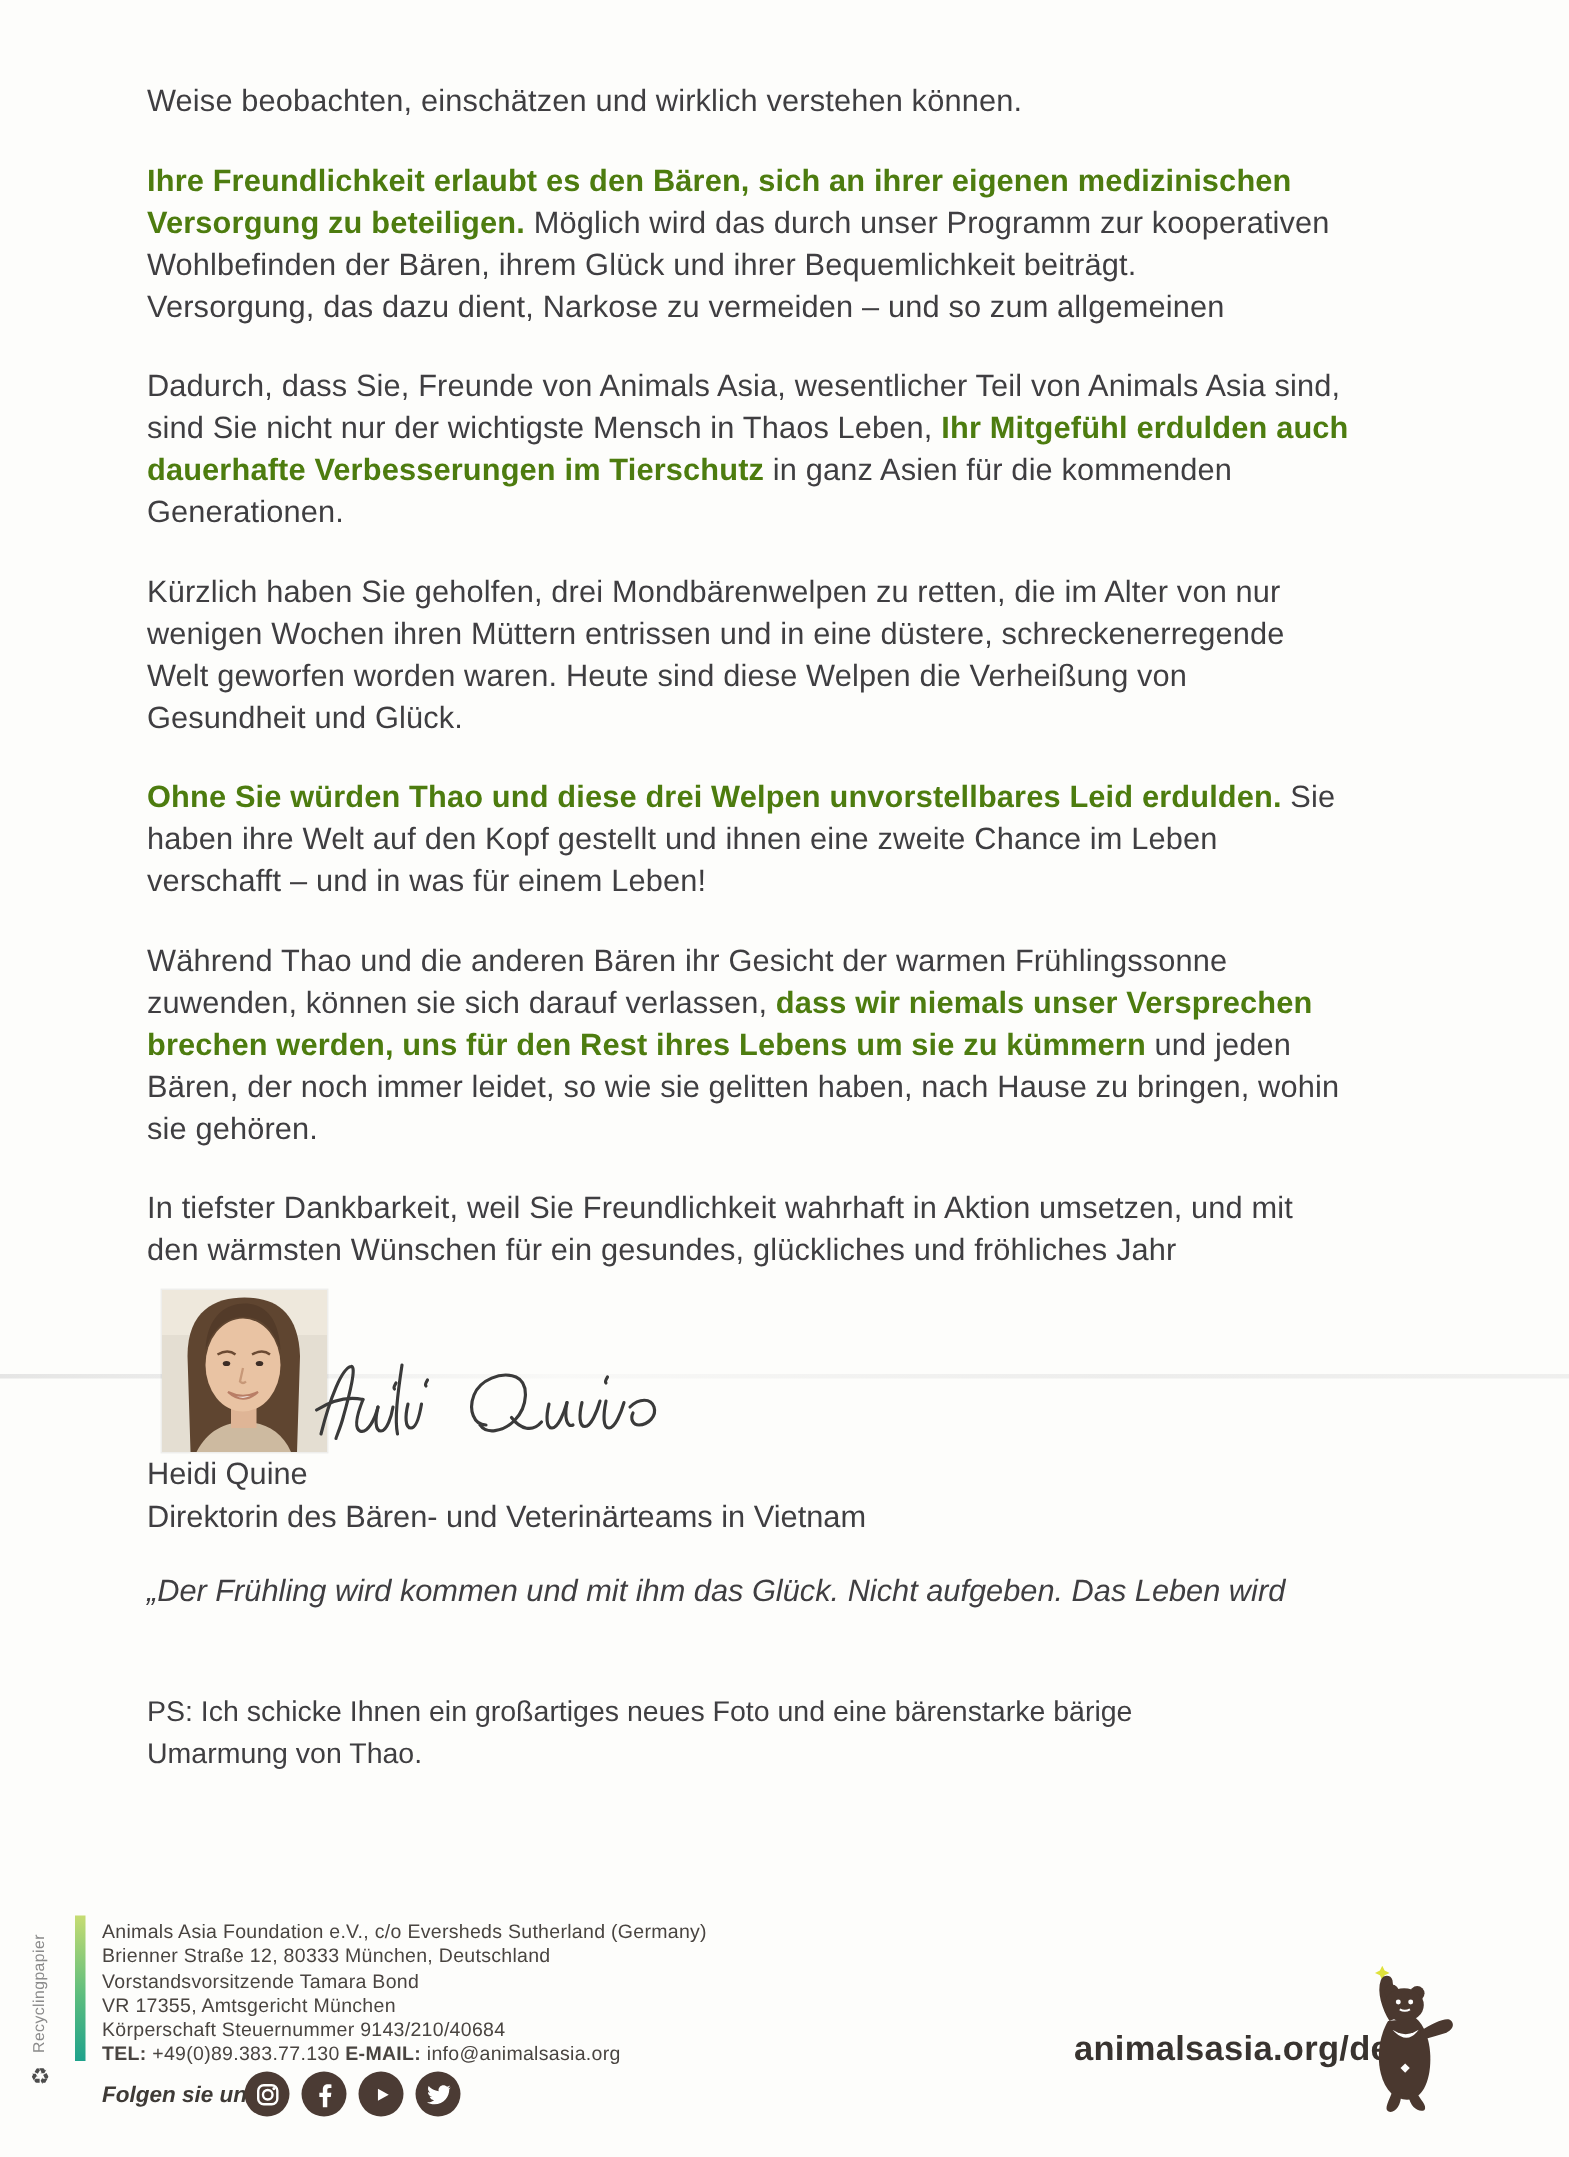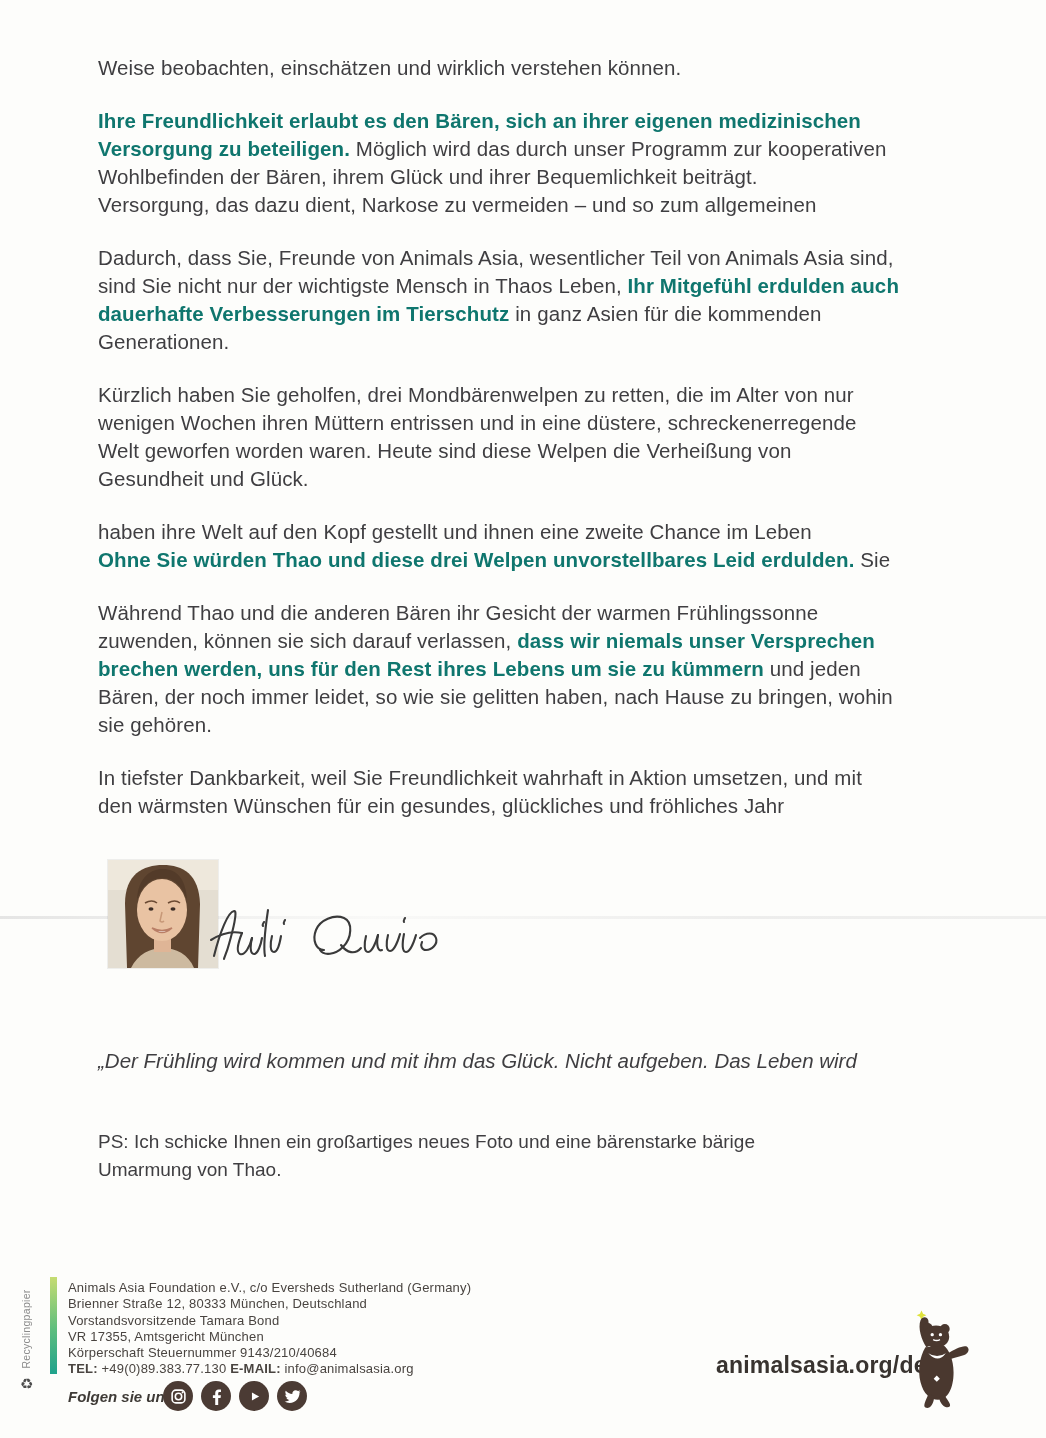--- a/index.html
+++ b/index.html
@@ -14,21 +14,21 @@
   .crease{
     position:absolute; left:0; top:916px; width:100%; height:3px;
     background:linear-gradient(to right, rgba(120,120,125,.18), rgba(170,170,175,.05) 35%, rgba(140,140,145,.14) 70%, rgba(120,120,125,.10));
   }
   .body-text{
     position:absolute; left:98px; top:54px; width:846px;
     font-size:20.5px; line-height:28px; letter-spacing:.1px;
   }
   .para{margin:0 0 25px 0;}
   .ln{white-space:pre-wrap;}
-  .b{font-weight:bold; color:#0f766e;}
+  .b{font-weight:bold; color:#4d7c0f;}
   .i{font-style:italic;}
   .sig-photo{
     position:absolute; left:108px; top:860px; width:110px; height:108px;
     box-shadow:0 0 0 1px rgba(0,0,0,.06);
   }
   .sig-script{position:absolute; left:200px; top:898px;}
   .name-block{position:absolute; left:98px; top:968px; font-size:20.5px; line-height:29px;}
   .quote-block{position:absolute; left:98px; top:1046px; width:846px; font-size:20.5px; line-height:29px;}
   .ps-block{position:absolute; left:98px; top:1128px; width:846px; font-size:19px; line-height:28px;}
   
@@ -89,22 +89,23 @@
         <div class="ln"><span class="b">dauerhafte Verbesserungen im Tierschutz</span><span> in ganz Asien für die kommenden</span></div>
         <div class="ln"><span>Generationen.</span></div>
       </div>
       <div class="para">
         <div class="ln"><span>Kürzlich haben Sie geholfen, drei Mondbärenwelpen zu retten, die im Alter von nur</span></div>
         <div class="ln"><span>wenigen Wochen ihren Müttern entrissen und in eine düstere, schreckenerregende</span></div>
         <div class="ln"><span>Welt geworfen worden waren. Heute sind diese Welpen die Verheißung von</span></div>
         <div class="ln"><span>Gesundheit und Glück.</span></div>
       </div>
       <div class="para">
+        <div class="ln"><span class="b">Ohne Sie würden Thao und diese drei Welpen unvorstellbares Leid erdulden.</span><span> Sie</span></div>
         <div class="ln"><span>haben ihre Welt auf den Kopf gestellt und ihnen eine zweite Chance im Leben</span></div>
-        <div class="ln"><span class="b">Ohne Sie würden Thao und diese drei Welpen unvorstellbares Leid erdulden.</span><span> Sie</span></div>
+        <div class="ln"><span>verschafft – und in was für einem Leben!</span></div>
       </div>
       <div class="para">
         <div class="ln"><span>Während Thao und die anderen Bären ihr Gesicht der warmen Frühlingssonne</span></div>
         <div class="ln"><span>zuwenden, können sie sich darauf verlassen, </span><span class="b">dass wir niemals unser Versprechen</span></div>
         <div class="ln"><span class="b">brechen werden, uns für den Rest ihres Lebens um sie zu kümmern</span><span> und jeden</span></div>
         <div class="ln"><span>Bären, der noch immer leidet, so wie sie gelitten haben, nach Hause zu bringen, wohin</span></div>
         <div class="ln"><span>sie gehören.</span></div>
       </div>
       <div class="para">
         <div class="ln"><span>In tiefster Dankbarkeit, weil Sie Freundlichkeit wahrhaft in Aktion umsetzen, und mit</span></div>
@@ -139,20 +140,24 @@
     <path d="M72,38 C70,46 70,54 74,54 C78,54 80,44 81,38 M85,22 C84,24 83,25 84,26"></path>
     <path d="M124,52 C116,52 112,42 116,32 C120,22 134,16 144,20 C153,24 152,40 143,49 C135,57 124,58 120,52"></path>
     <path d="M141,47 C147,55 155,57 161,50"></path>
     <path d="M166,38 C164,46 164,54 168,54 C172,54 176,44 178,37"></path>
     <path d="M178,37 C176,47 178,54 182,52"></path>
     <path d="M188,37 C186,45 186,53 190,53 C194,53 198,43 200,36 M205,20 C204,22 203,23 204,24"></path>
     <path d="M204,36 C202,46 202,54 206,54 C210,54 214,44 216,37"></path>
     <path d="M220,40 C226,34 234,34 236,40 C238,46 232,52 226,52 C222,52 220,48 222,44"></path>
   </svg>
 
+  <div class="name-block">
+    <div>Heidi Quine</div>
+    <div>Direktorin des Bären- und Veterinärteams in Vietnam</div>
+  </div>
 
   <div class="quote-block" id="quote">
       <div class="ln"><span class="i">„Der Frühling wird kommen und mit ihm das Glück. Nicht aufgeben. Das Leben wird</span></div>
     </div>
 
   <div class="ps-block" id="ps">
       <div class="ln"><span>PS: Ich schicke Ihnen ein großartiges neues Foto und eine bärenstarke bärige</span></div>
       <div class="ln"><span>Umarmung von Thao.</span></div>
     </div>
 

